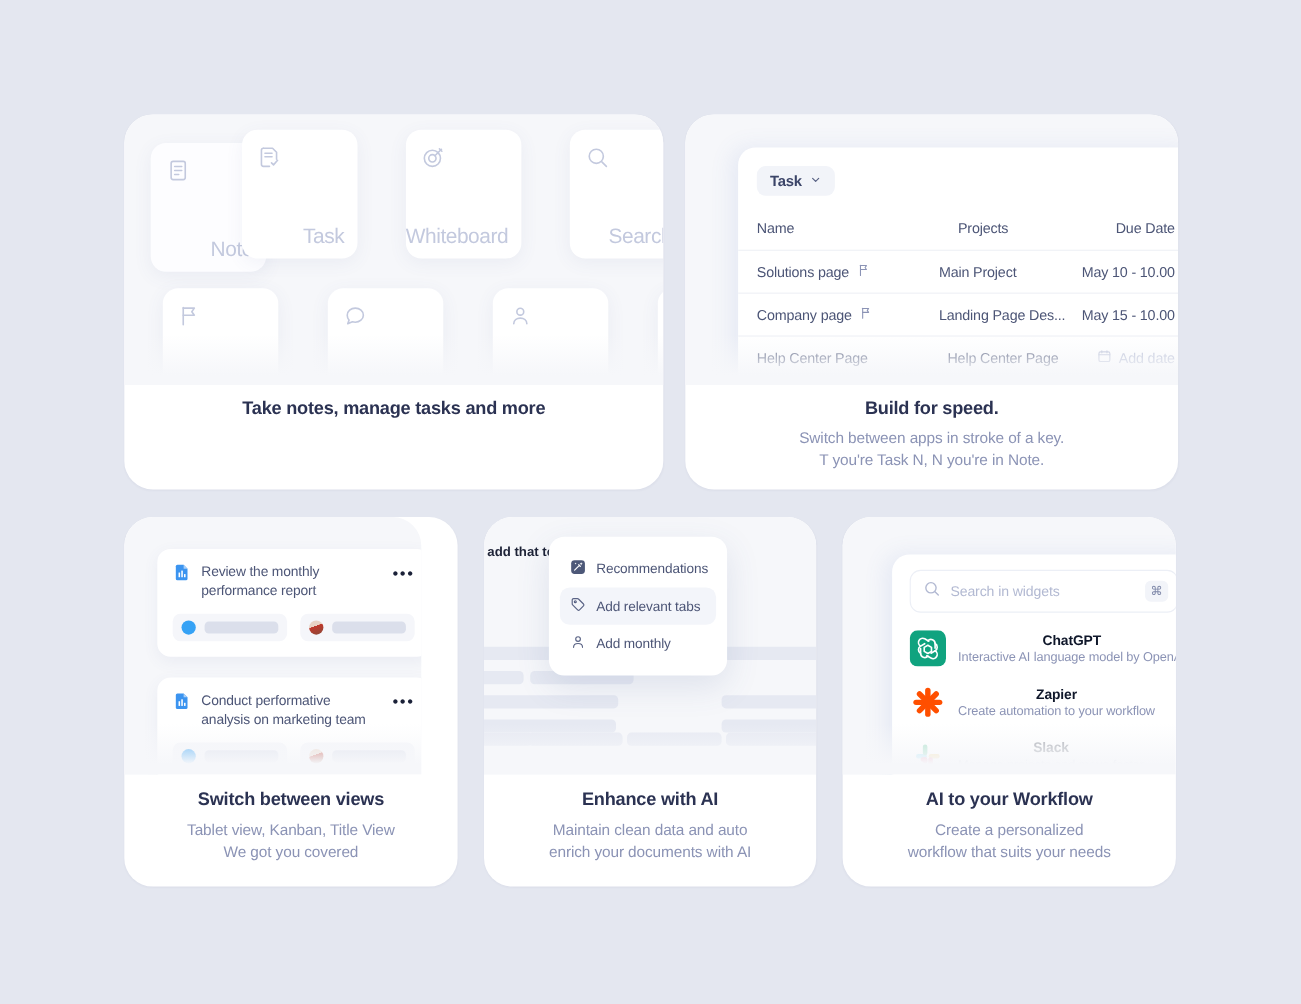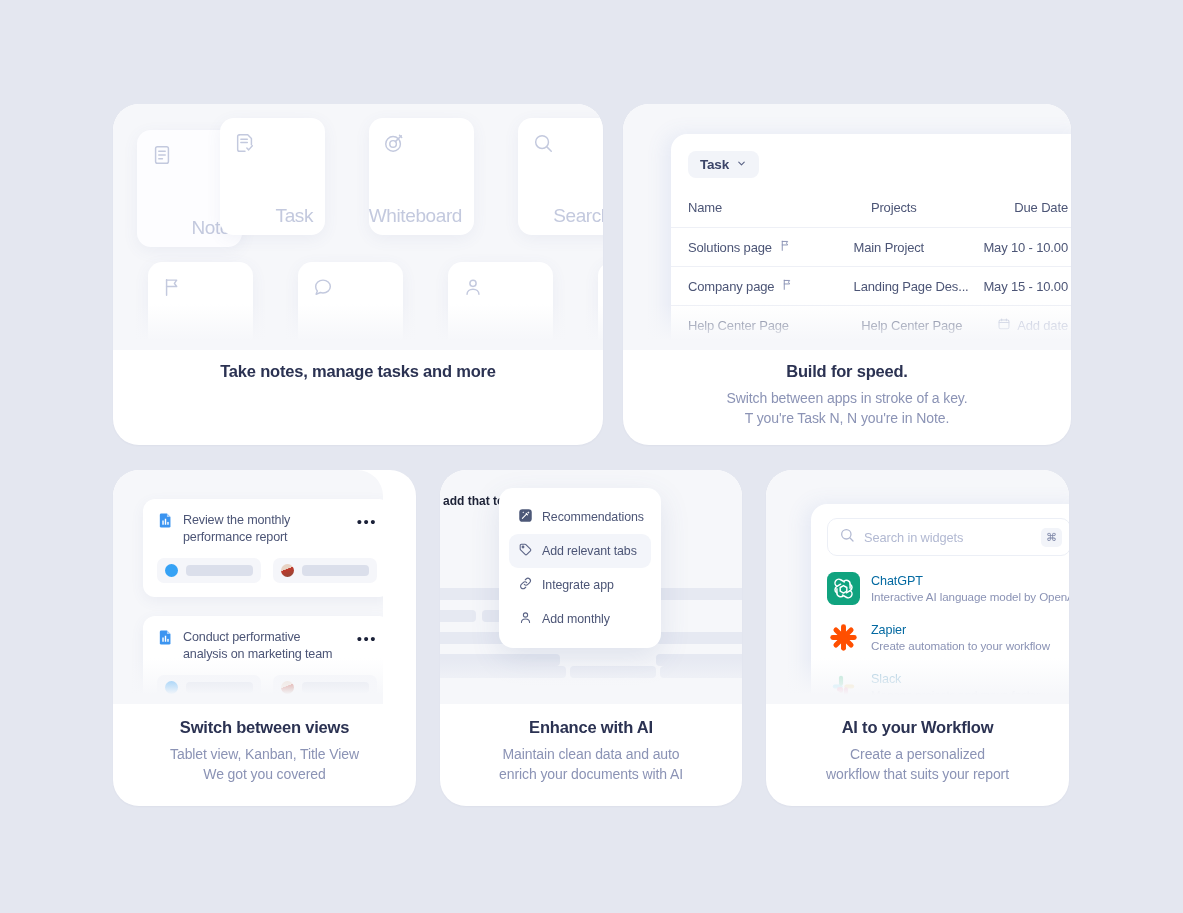--- a/index.html
+++ b/index.html
@@ -156,21 +156,21 @@
     padding: 8px 8px 8px 11px;
   }
   .wsearch .ph { flex: 1; font-size: 12.8px; color: #b2b9d2; letter-spacing: -.1px; }
   .kbd {
     width: 21px; height: 19px; border-radius: 5px; background: #f2f4f9;
     display: flex; align-items: center; justify-content: center;
     font-size: 11px; color: #7e87a8;
   }
   .wrow { display: flex; align-items: center; gap: 11px; margin-top: 16px; }
   .wrow .logo { width: 33px; height: 33px; border-radius: 8px; flex: none; position: relative; }
-  .wname { font-size: 12.6px; font-weight: normal; color: #0369a1; letter-spacing: -.1px; }
+  .wname { font-size: 12.6px; font-weight: bold; color: #0f172a; letter-spacing: -.1px; text-align: center; }
   .wdesc { font-size: 11.6px; color: #8b93b5; margin-top: 2px; white-space: nowrap; letter-spacing: -.1px; }
   .wrow.fade { opacity: .42; }
   #card-wf .card-caption { position: absolute; left: 0; right: 0; top: 248px; }
 
   .fade-bottom {
     position: absolute; left: 0; right: 0; bottom: 0; height: 46px;
     background: linear-gradient(to bottom, rgba(255,255,255,0), #ffffff 78%);
     pointer-events: none;
   }
   .fade-bottom.on-grey {
@@ -450,29 +450,20 @@
         <div class="menu-item active">
           <span>
             <svg width="15" height="15" viewBox="0 0 24 24" fill="none" stroke="#5a6385" stroke-width="1.7" stroke-linecap="round" stroke-linejoin="round">
               <path d="M3.5 11.2V5.5a2 2 0 0 1 2-2h5.7a2 2 0 0 1 1.4.6l7.3 7.3a2 2 0 0 1 0 2.8l-5.7 5.7a2 2 0 0 1-2.8 0L4.1 12.6a2 2 0 0 1-.6-1.4z"></path>
               <circle cx="8" cy="8" r="1.4"></circle>
             </svg>
           </span>
           <span>Add relevant tabs</span>
         </div>
 
-        <div class="menu-item">
-          <span>
-            <svg width="15" height="15" viewBox="0 0 24 24" fill="none" stroke="#5a6385" stroke-width="1.7" stroke-linecap="round" stroke-linejoin="round">
-              <path d="M10 13.5a4 4 0 0 0 5.7 0l3-3a4 4 0 1 0-5.7-5.7L11.5 6.3"></path>
-              <path d="M14 10.5a4 4 0 0 0-5.7 0l-3 3a4 4 0 1 0 5.7 5.7l1.5-1.5"></path>
-            </svg>
-          </span>
-          <span>Integrate app</span>
-        </div>
 
         <div class="menu-item">
           <span>
             <svg width="15" height="15" viewBox="0 0 24 24" fill="none" stroke="#5a6385" stroke-width="1.7" stroke-linecap="round" stroke-linejoin="round">
               <circle cx="12" cy="8" r="3.4"></circle>
                 <path d="M5.5 20c0-3.4 2.9-5.6 6.5-5.6s6.5 2.2 6.5 5.6"></path>
             </svg>
           </span>
           <span>Add  monthly</span>
         </div>
@@ -561,18 +552,18 @@
           </span>
         </div>
 
       </div>
       <div class="fade-bottom on-grey"></div>
     </div>
     <div class="card-caption">
       <div class="card-title">AI to your Workflow</div>
       <div class="card-sub">
         <span>Create a personalized</span><br>
-        <span>workflow that suits your report</span>
+        <span>workflow that suits your needs</span>
       </div>
     </div>
   </div>
 
 </div>
 
 </body></html>

